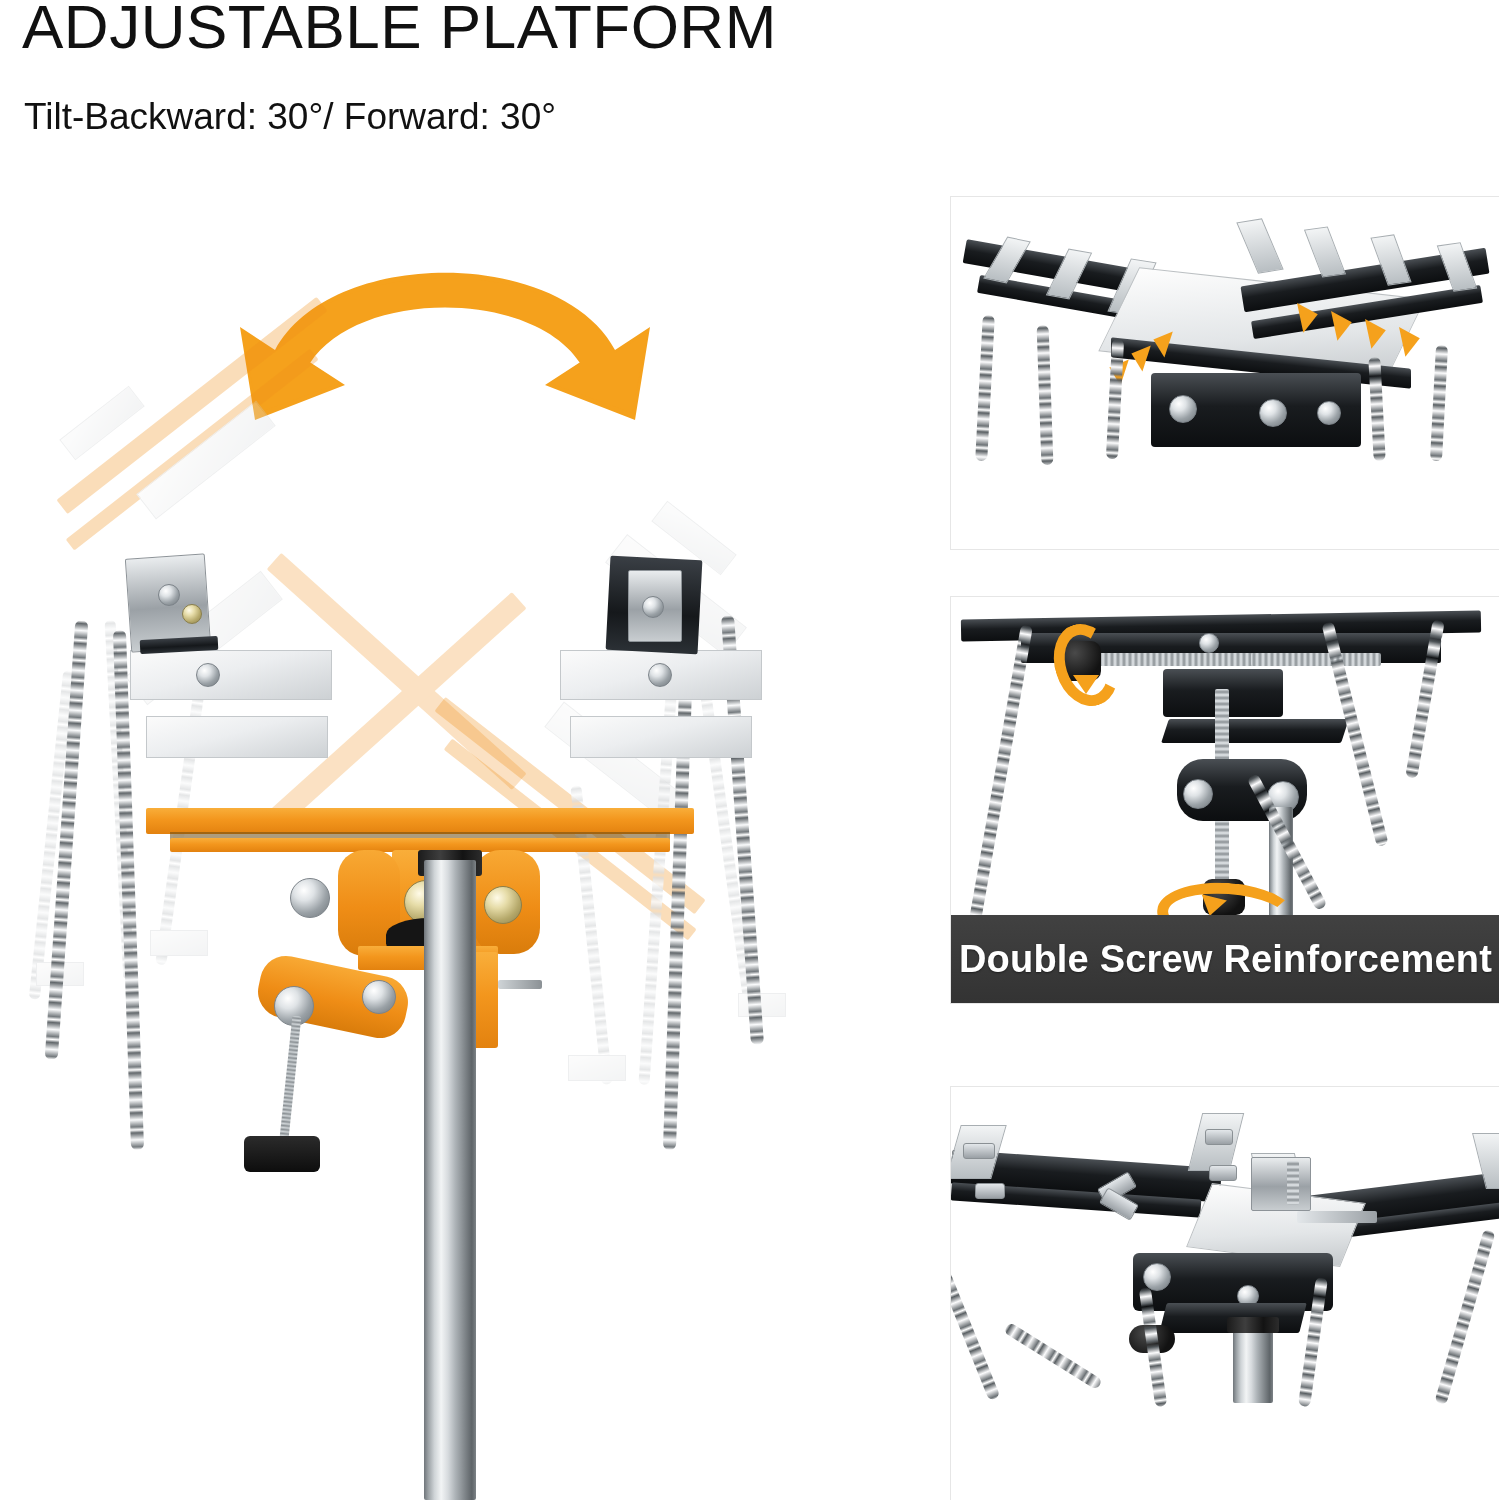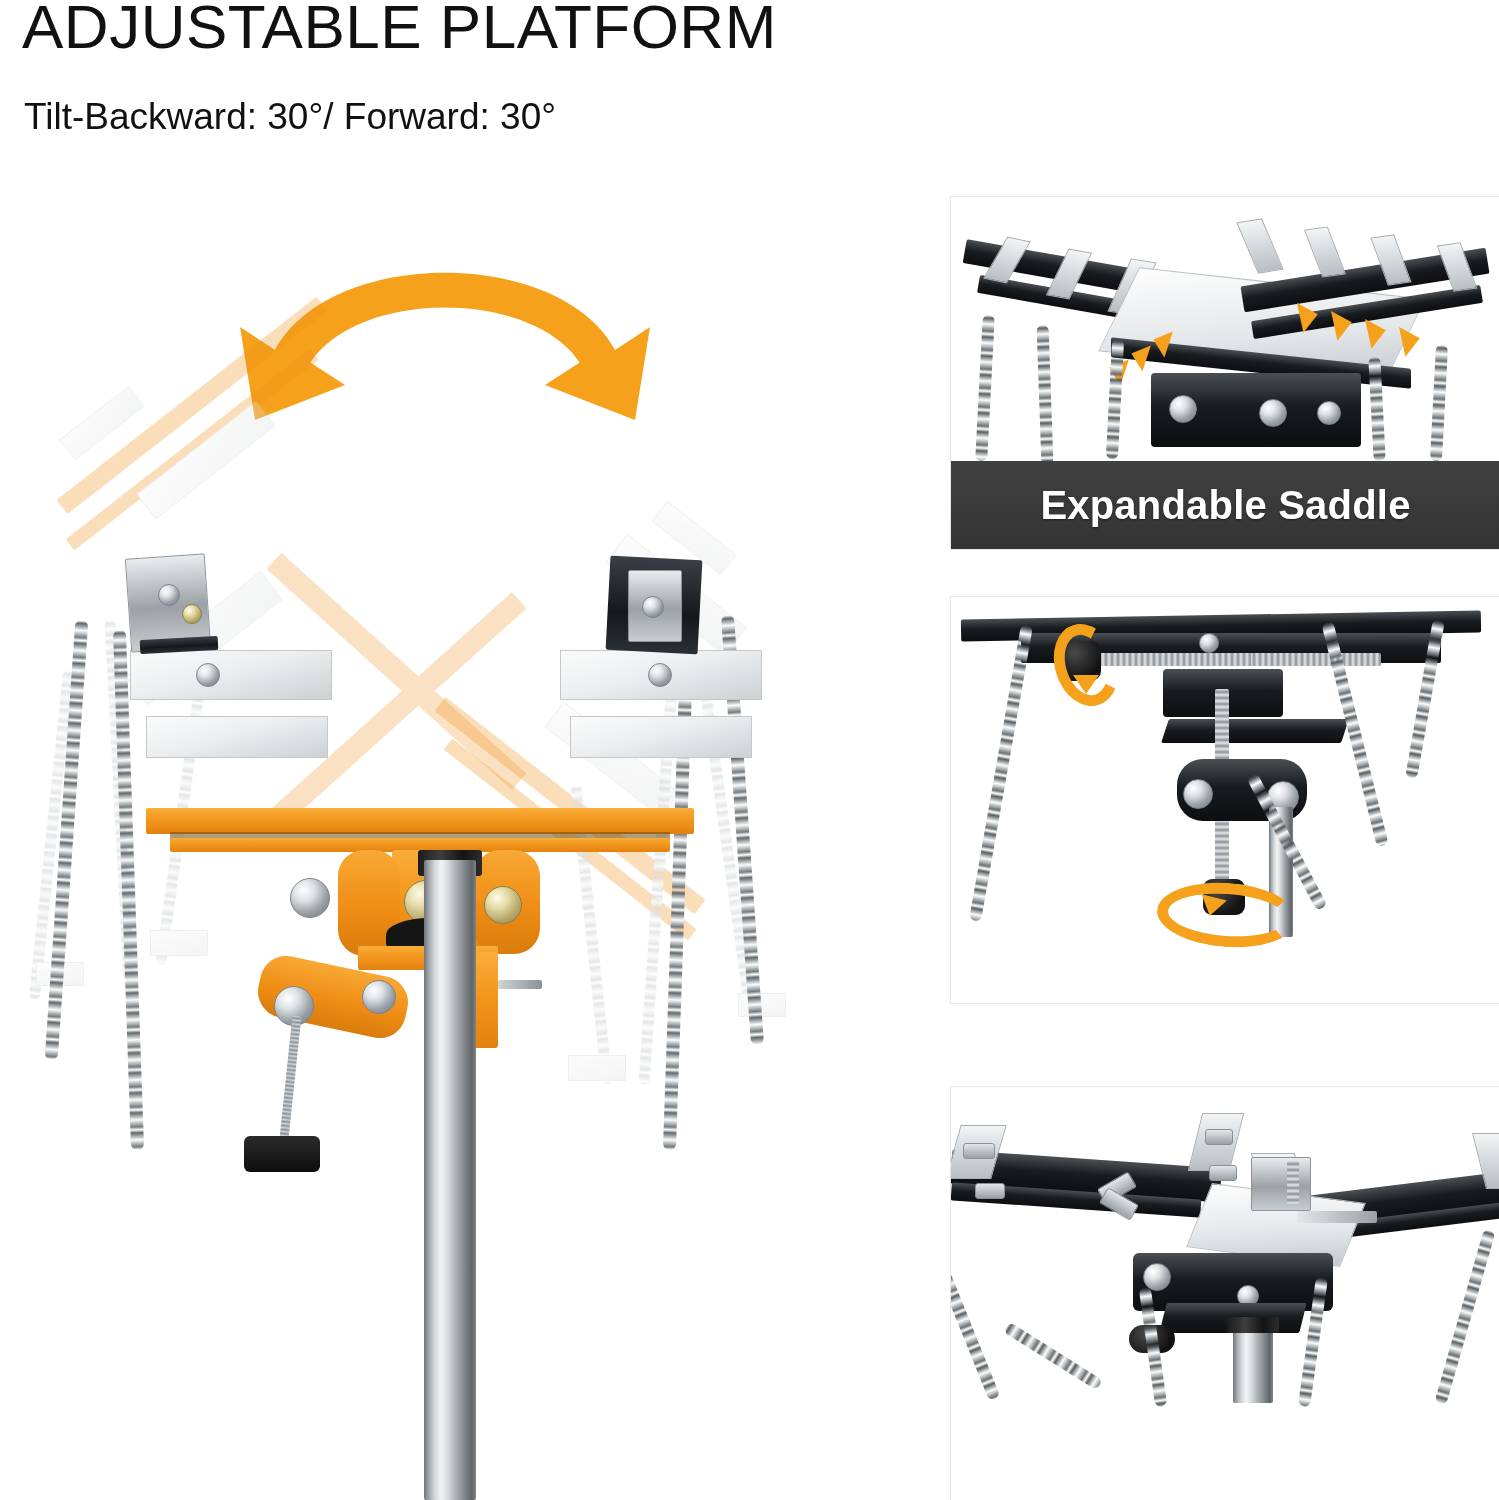--- a/index.html
+++ b/index.html
@@ -441,23 +441,20 @@
     <div class="bolt" style="left:218px; top:198px; width:26px; height:26px;"></div>
     <div class="bolt" style="left:308px; top:202px; width:26px; height:26px;"></div>
     <div class="bolt" style="left:366px; top:204px; width:22px; height:22px;"></div>
 
     <div class="panel-chain" style="left:28px; top:118px; height:146px; transform:rotate(3deg);"></div>
     <div class="panel-chain" style="left:88px; top:128px; height:140px; transform:rotate(-2deg);"></div>
     <div class="panel-chain" style="left:158px; top:142px; height:120px; transform:rotate(3deg);"></div>
     <div class="panel-chain" style="left:420px; top:160px; height:104px; transform:rotate(-3deg);"></div>
     <div class="panel-chain" style="left:482px; top:148px; height:116px; transform:rotate(3deg);"></div>
   </div>
-  <div class="panel-caption">
-    <span class="panel-caption-text" id="cap-1-text">Expandable Saddle</span>
-  </div>
 </div>
 
 <div class="panel" id="panel-2">
   <div class="panel-photo">
 
     <div class="saddle-black" style="left:10px; top:18px; width:520px; height:22px; transform:rotate(-1deg);"></div>
     <div class="saddle-black" style="left:70px; top:36px; width:420px; height:30px;"></div>
 
     <div class="screw-rod" style="left:140px; top:56px; width:210px; height:13px;
                 background:repeating-linear-gradient(to right,#e3e7ea 0px,#8b9195 3px,#e3e7ea 6px);"></div>
@@ -483,20 +480,23 @@
     <div class="post" style="left:318px; top:210px; width:24px; height:130px;"></div>
 
     <div class="knob-black" style="left:252px; top:282px; width:42px; height:36px; border-radius:9px;"></div>
     <div class="rot-arrow" style="left:206px; top:286px; width:118px; height:42px; transform:rotate(4deg); border-top-color:#f5a11c; border-bottom-color:#f5a11c; border-left-color:#f5a11c;"></div>
     <div class="rot-tip" style="left:248px; top:300px; transform:rotate(14deg);"></div>
 
     <div class="panel-chain" style="left:44px; top:26px; height:300px; transform:rotate(10deg);"></div>
     <div class="panel-chain" style="left:398px; top:22px; height:230px; transform:rotate(-14deg);"></div>
     <div class="panel-chain" style="left:468px; top:22px; height:160px; transform:rotate(10deg);"></div>
     <div class="panel-chain" style="left:330px; top:170px; height:150px; transform:rotate(-28deg);"></div>
+  </div>
+  <div class="panel-caption">
+    <span class="panel-caption-text" id="cap-2-text">Double Screw Reinforcement</span>
   </div>
 </div>
 
 <div class="panel" id="panel-3">
   <div class="panel-photo">
 
     <div class="saddle-black" style="left:0px; top:72px; width:270px; height:34px; transform:rotate(4deg);"></div>
     <div class="saddle-black" style="left:0px; top:104px; width:250px; height:18px; transform:rotate(4deg);"></div>
     <div class="fin" style="left:2px; top:38px; width:44px; height:52px; transform:skewX(-16deg);"></div>
     <div class="fin" style="left:244px; top:26px; width:40px; height:56px; transform:skewX(-14deg);"></div>

